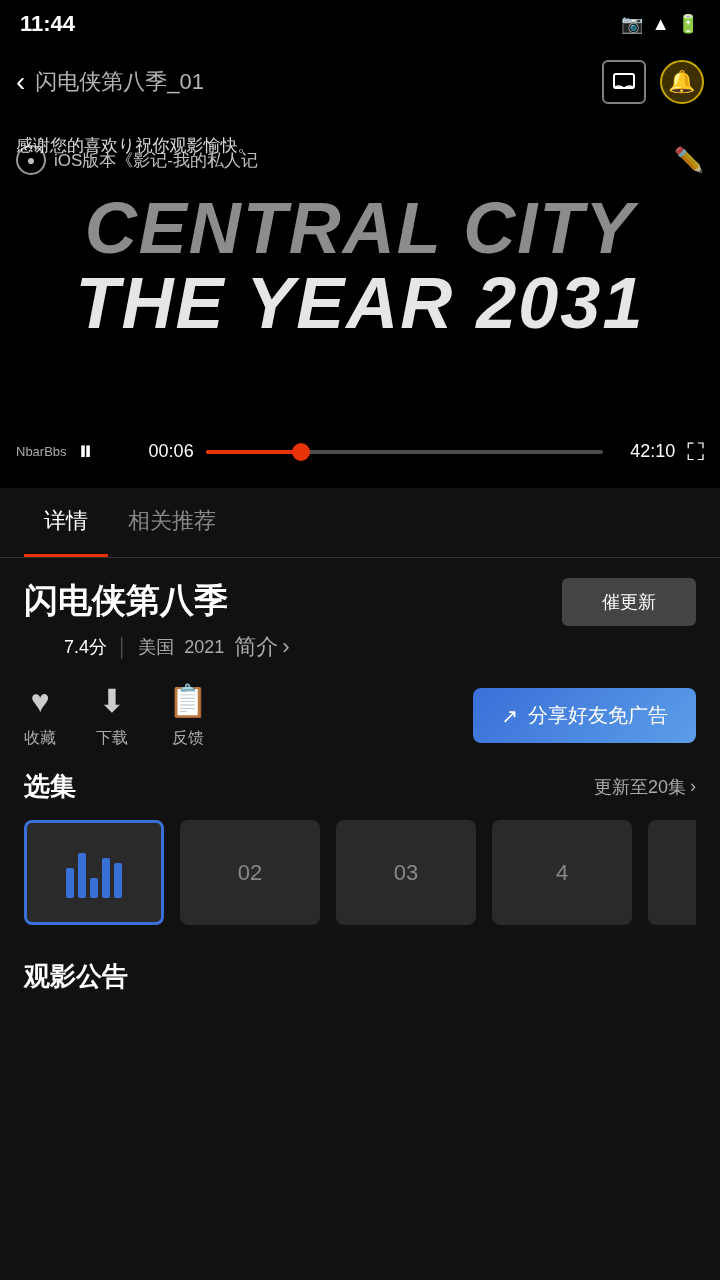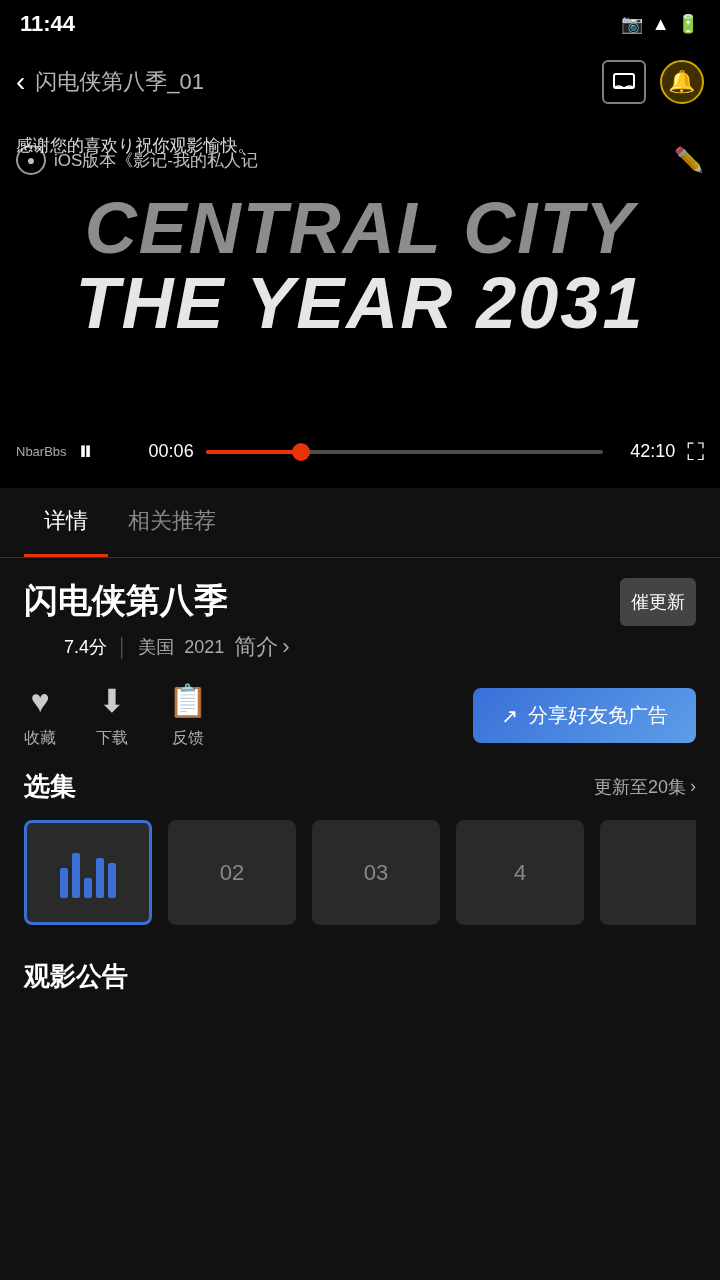--- a/index.html
+++ b/index.html
@@ -196,21 +196,21 @@
     }
     .show-title { font-size: 34px; font-weight: bold; color: #fff; margin-bottom: 8px; }
     .show-meta { font-size: 18px; color: #aaa; display: flex; align-items: center; gap: 10px; }
     .show-meta .rating { color: #fff; margin-left: 40px; }
     .show-meta .sep { color: #555; }
     .update-btn {
       background: #444;
       border: none;
       color: #fff;
       font-size: 18px;
-      padding: 12px 11px;
+      padding: 12px 40px;
       border-radius: 6px;
       cursor: pointer;
     }
     .brief-link { color: #aaa; font-size: 22px; display: flex; align-items: center; gap: 4px; cursor: pointer; }
 
     
     .action-row {
       display: flex;
       align-items: center;
       gap: 40px;
@@ -252,21 +252,21 @@
     
     .episode-list {
       display: flex;
       gap: 16px;
       overflow-x: auto;
       padding-bottom: 10px;
       scrollbar-width: none;
     }
     .episode-list::-webkit-scrollbar { display: none; }
     .episode-thumb {
-      width: 128px;
+      width: 140px;
       height: 105px;
       background: #2a2a2a;
       border-radius: 8px;
       flex-shrink: 0;
       display: flex;
       align-items: center;
       justify-content: center;
       font-size: 22px;
       color: #888;
       cursor: pointer;

